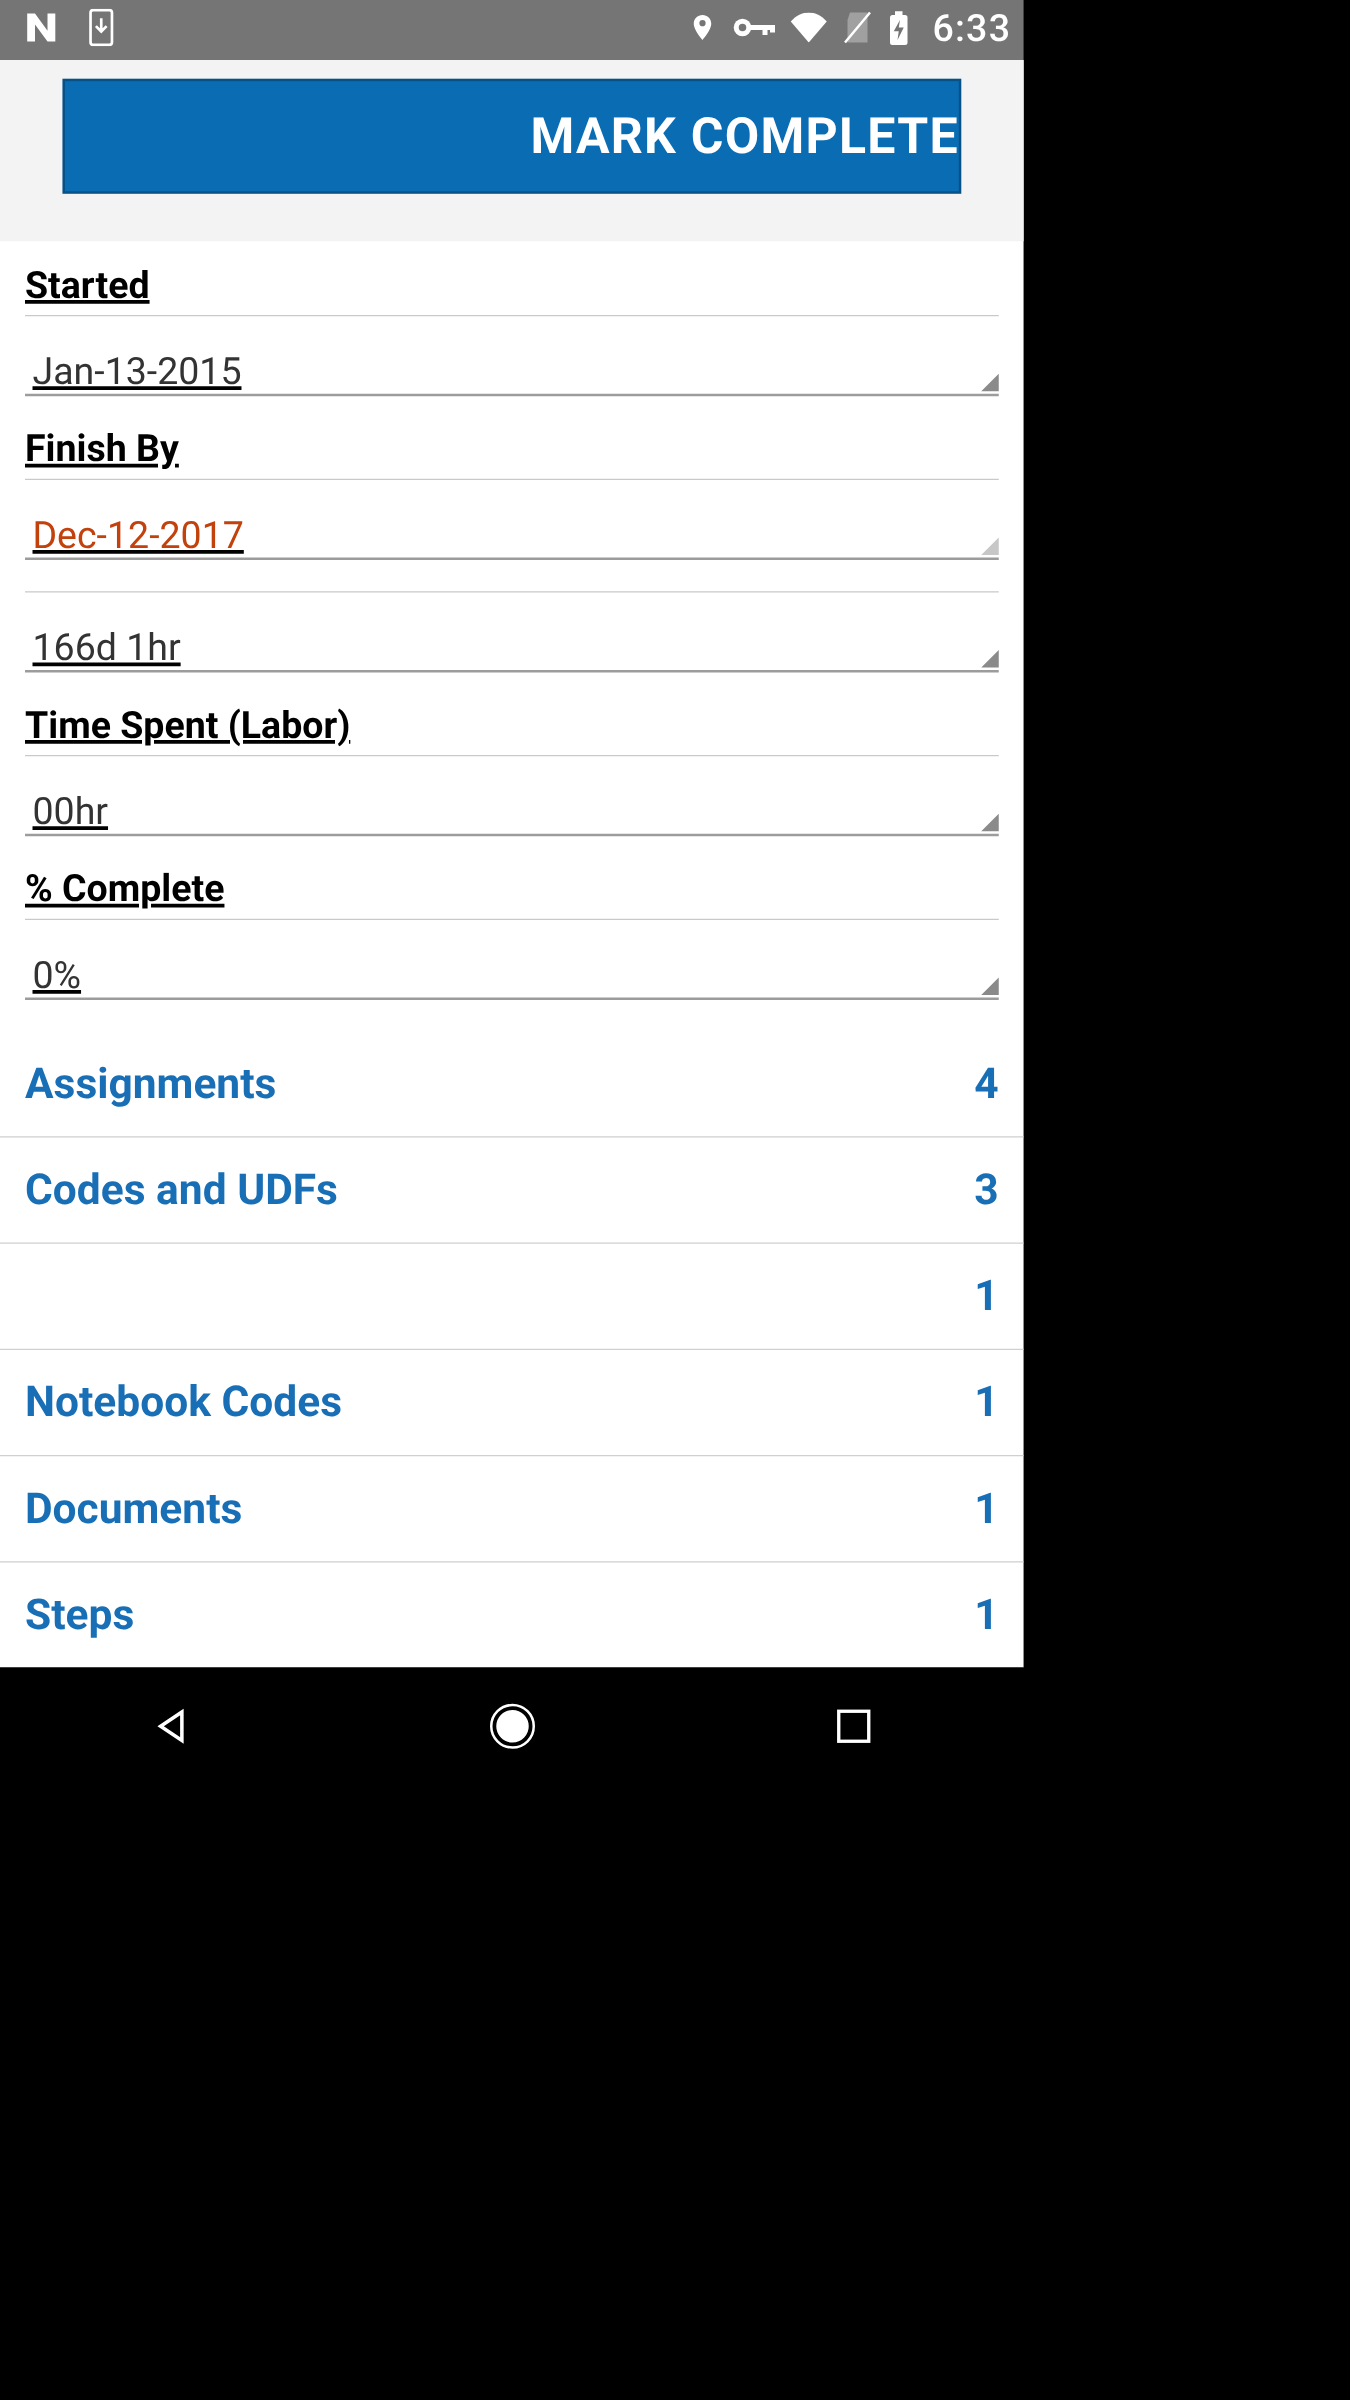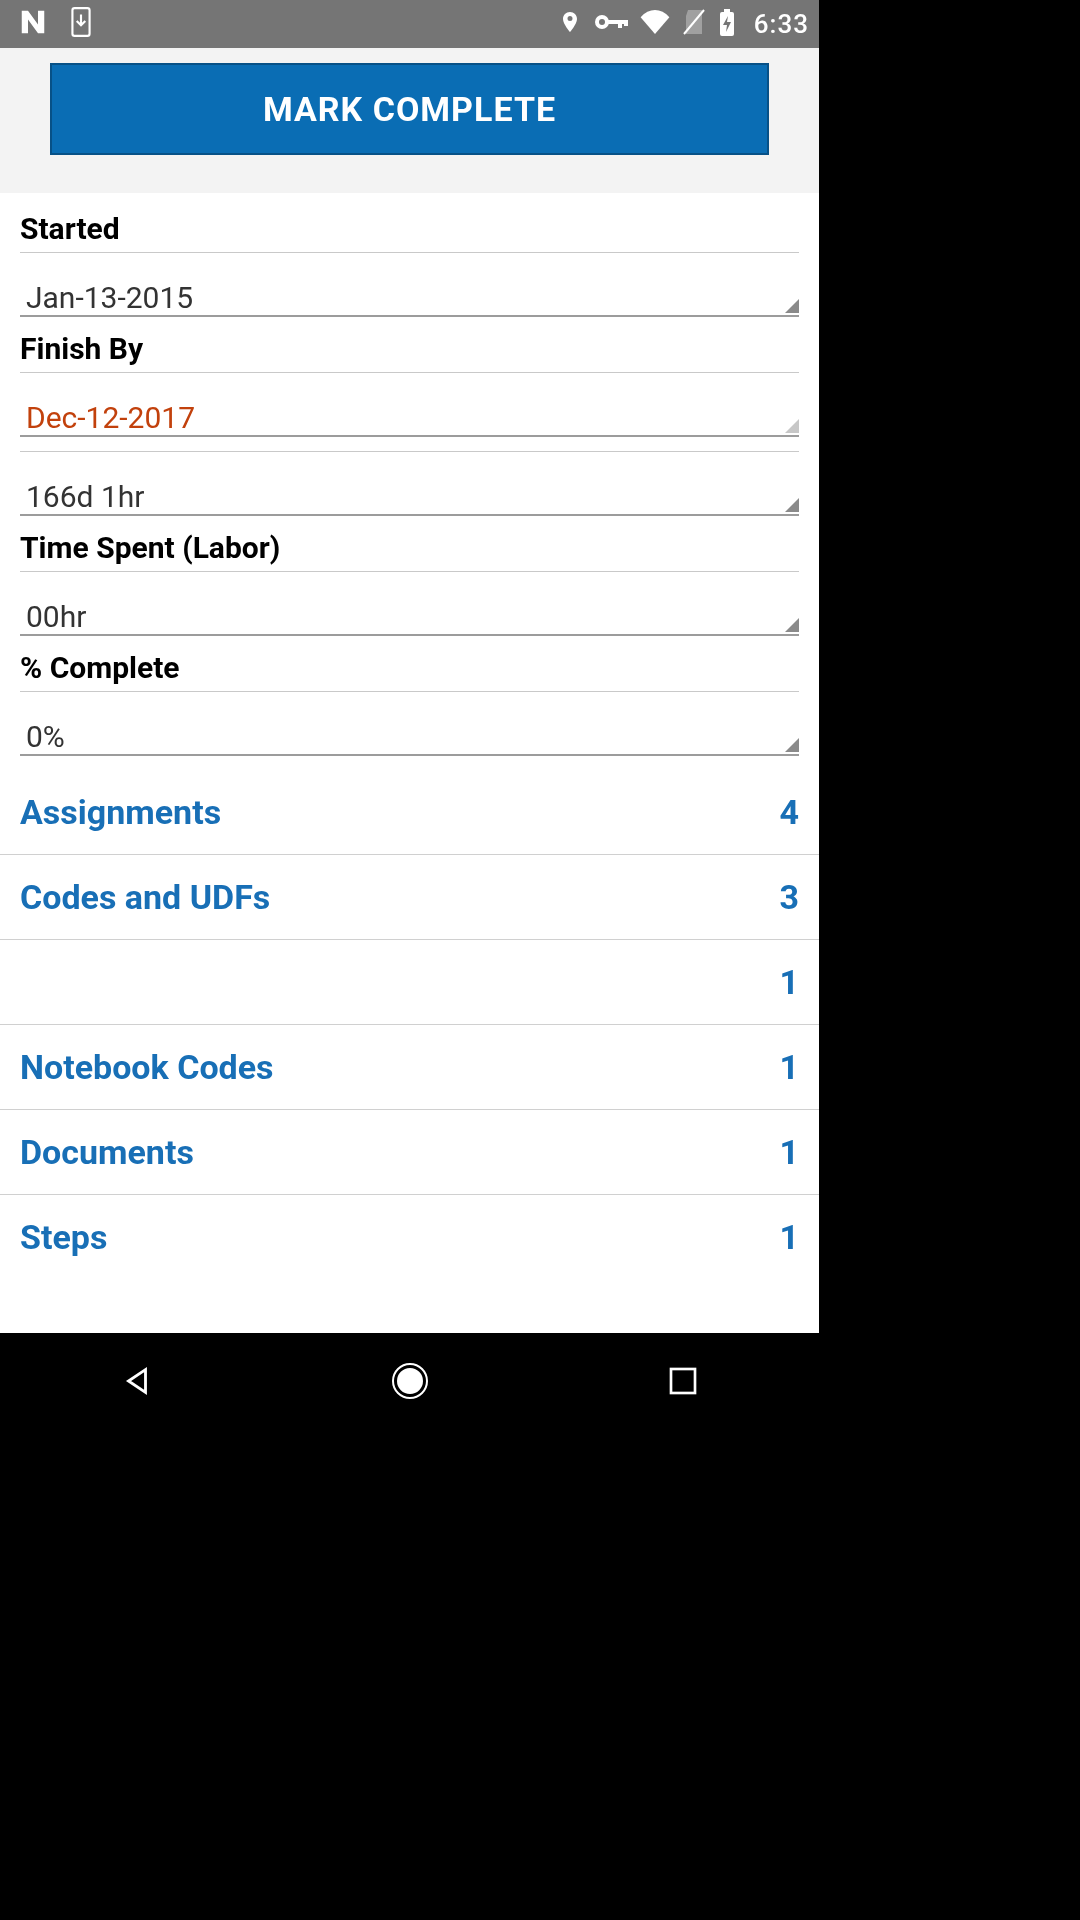--- a/index.html
+++ b/index.html
@@ -9,45 +9,45 @@
   .status-bar {
     height: 48px;
     background: #757575;
     display: flex;
     align-items: center;
     padding: 0 10px 0 18px;
     color: #fff;
   }
   .status-left { display: flex; gap: 20px; align-items: center; }
   .status-right { margin-left: auto; display: flex; gap: 12px; align-items: center; }
-  .status-time { font-size: 26px; font-weight: 500; letter-spacing: 1px; margin-left: 6px;}
+  .status-time { font-size: 30px; font-weight: 500; letter-spacing: 1px; margin-left: 6px;}
 
   .content { flex: 1; background: #fff; display: flex; flex-direction: column; }
 
   .header-area {
     background: #f3f3f3;
     padding: 15px 50px 38px 50px;
   }
   .mark-complete-btn {
     width: 100%;
     height: 92px;
     background: #0a6db4;
     border: 2px solid rgba(0,0,0,0.25);
     color: #fff;
-    font-size: 34px;
+    font-size: 40px;
     font-weight: 700;
     letter-spacing: 1px;
     text-align: center;
     display: flex;
     align-items: center;
-    justify-content: center;
+    justify-content: flex-end;
   }
 
   .form-area { padding: 18px 20px 0 20px; }
-  .form-group { margin-bottom: 14px; }
+  .form-group { margin-bottom: 25px; text-decoration: underline; }
   .form-label {
     font-size: 30px;
     font-weight: 700;
     color: #000;
     display: block;
     padding-bottom: 6px;
   }
   .label-underline { border-bottom: 1px solid #c9c9c9; margin-bottom: 8px; }
 
   .select-wrap {

